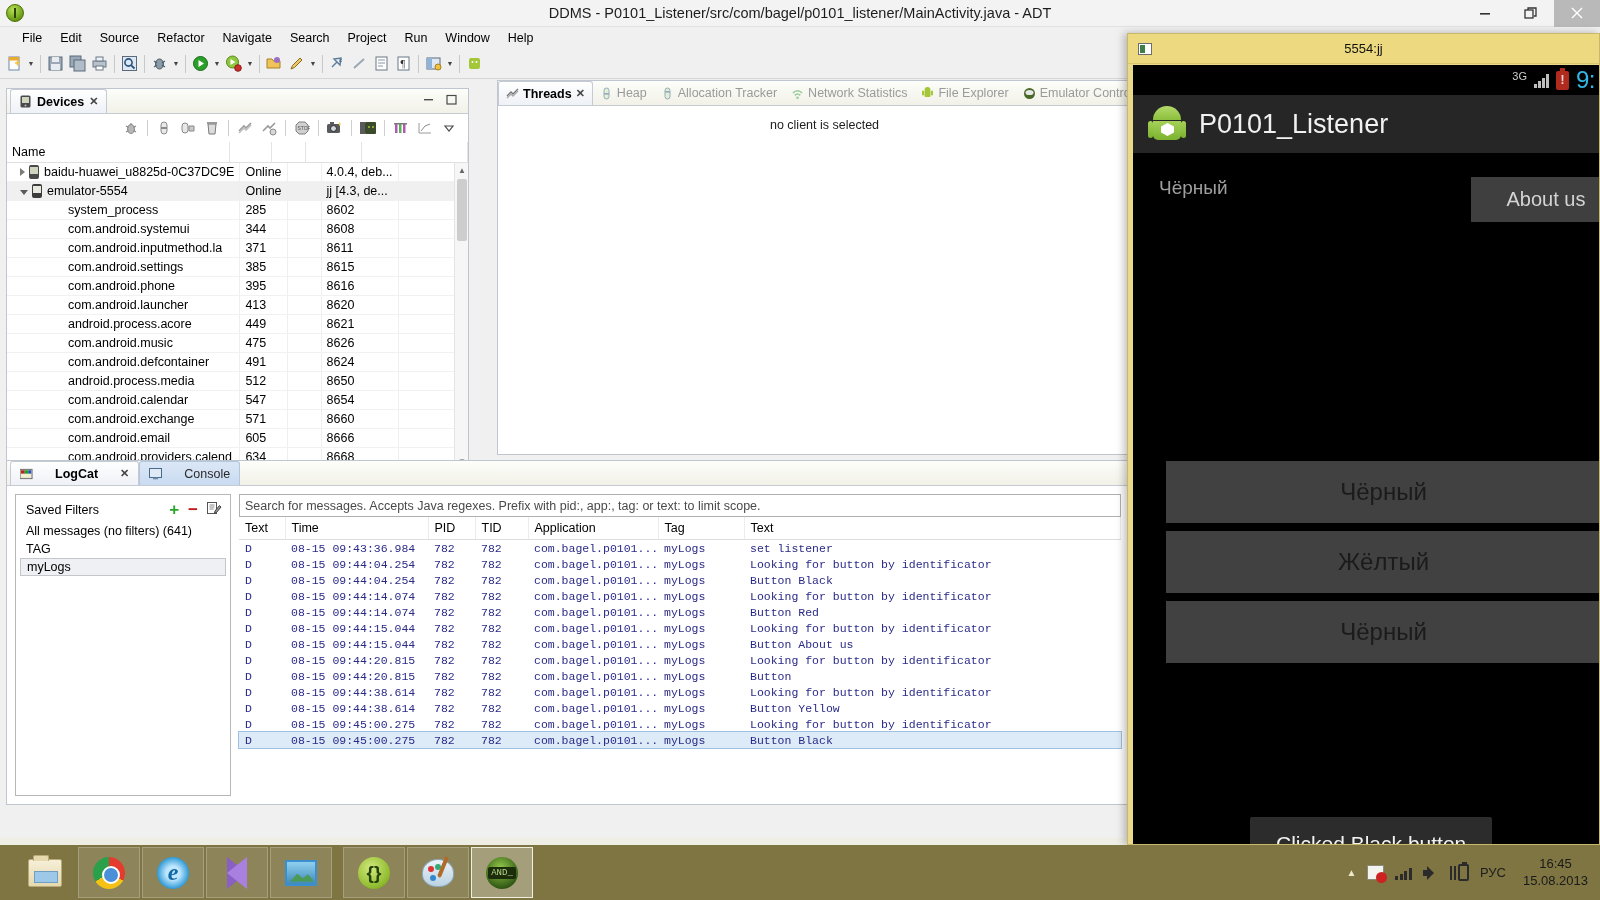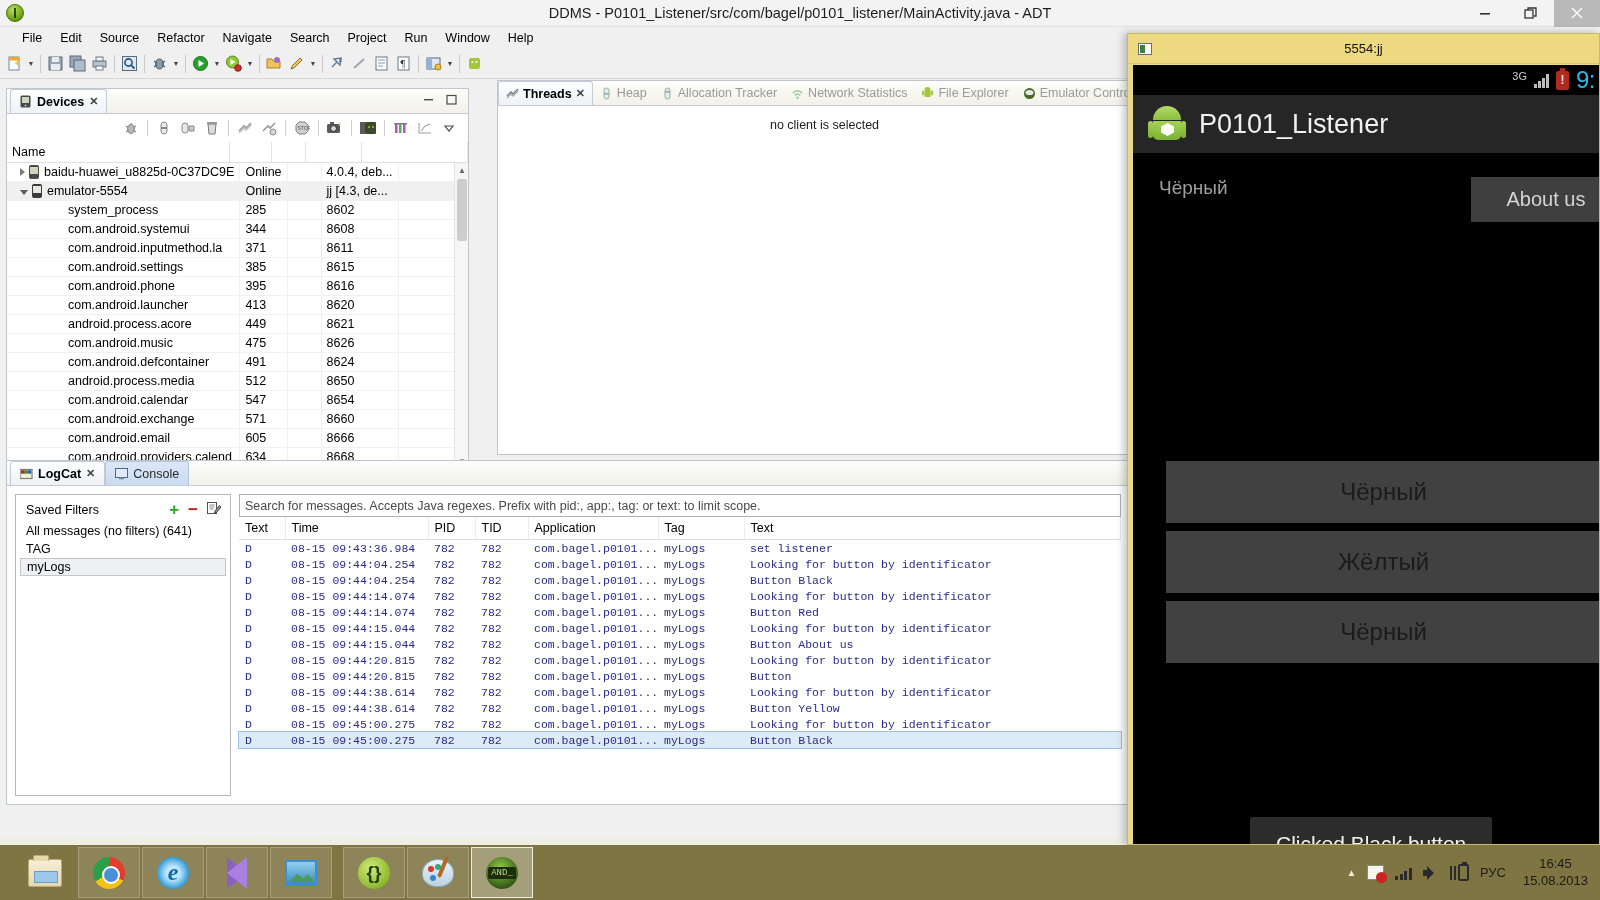--- a/index.html
+++ b/index.html
@@ -135,21 +135,21 @@
   .mini-ico { width: 13px; height: 13px; display: inline-flex; align-items: center; justify-content: center; font-size: 10px; }
   .no-client { text-align: center; font-size: 12.5px; color: #1d1d1d; padding-top: 12px; }
 
   
   .logcat-panel {
     position: absolute; left: 6px; top: 460px; width: 1124px; height: 345px;
     background: #fff; border: 1px solid #c0c6cf;
   }
   .lc-tabrow { height: 25px; display: flex; align-items: center; background: linear-gradient(#fdfdfa,#f2f1e8);
                border-bottom: 1px solid #c5cbd4; }
-  .lc-tab { display:flex; align-items:center; gap:5px; height: 24px; padding: 0 9px; font-size: 12.5px;
+  .lc-tab { display:flex; align-items:center; gap:22px; height: 24px; padding: 0 9px; font-size: 12.5px;
             border-radius: 3px 3px 0 0; }
   .lc-tab.active { font-weight: bold; color:#000; background: linear-gradient(#ffffff,#eef1f6);
                    border: 1px solid #c5cbd4; border-bottom: none; margin-left: 3px; }
   .lc-tab.inactive { color: #2a2a2a; background: linear-gradient(#dbe7f6,#c9dbf1); border: 1px solid #b3c6dd;
                      border-bottom: none; }
 
   .lc-body { display: flex; padding: 8px; gap: 8px; height: 318px; }
   .filters-box { width: 216px; border: 1px solid #b7b7b7; background: #fff; padding: 6px 0 0 0; }
   .filters-head { display: flex; align-items: center; padding: 0 8px 4px 10px; font-size: 12.5px; }
   .filters-head .ficons { margin-left: auto; display: flex; gap: 9px; align-items: center; }

